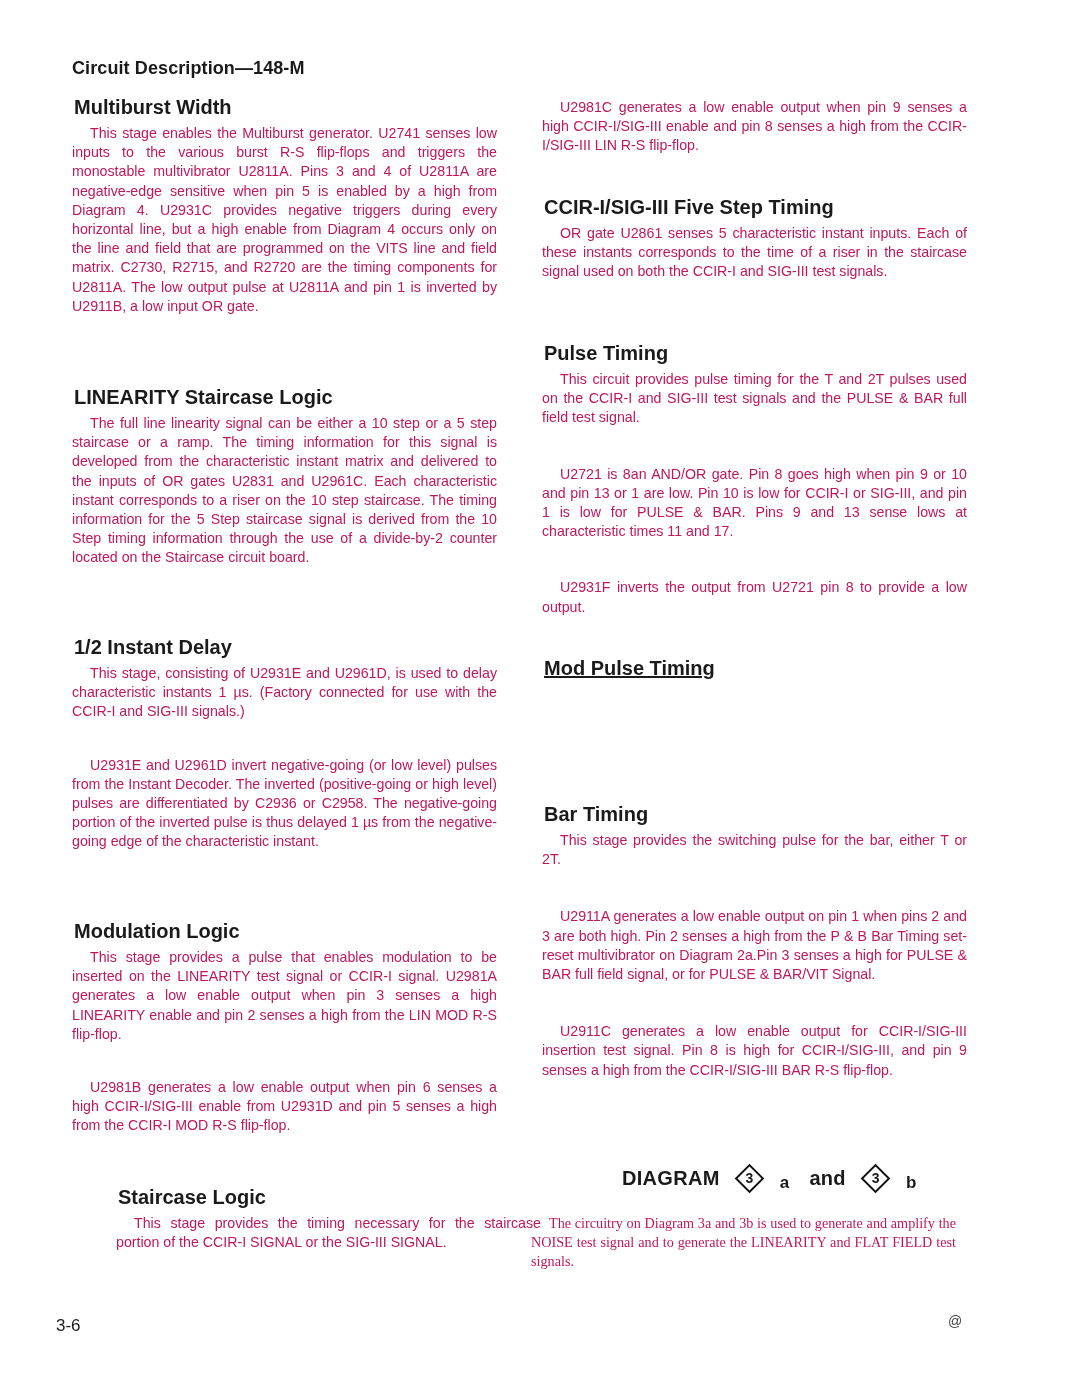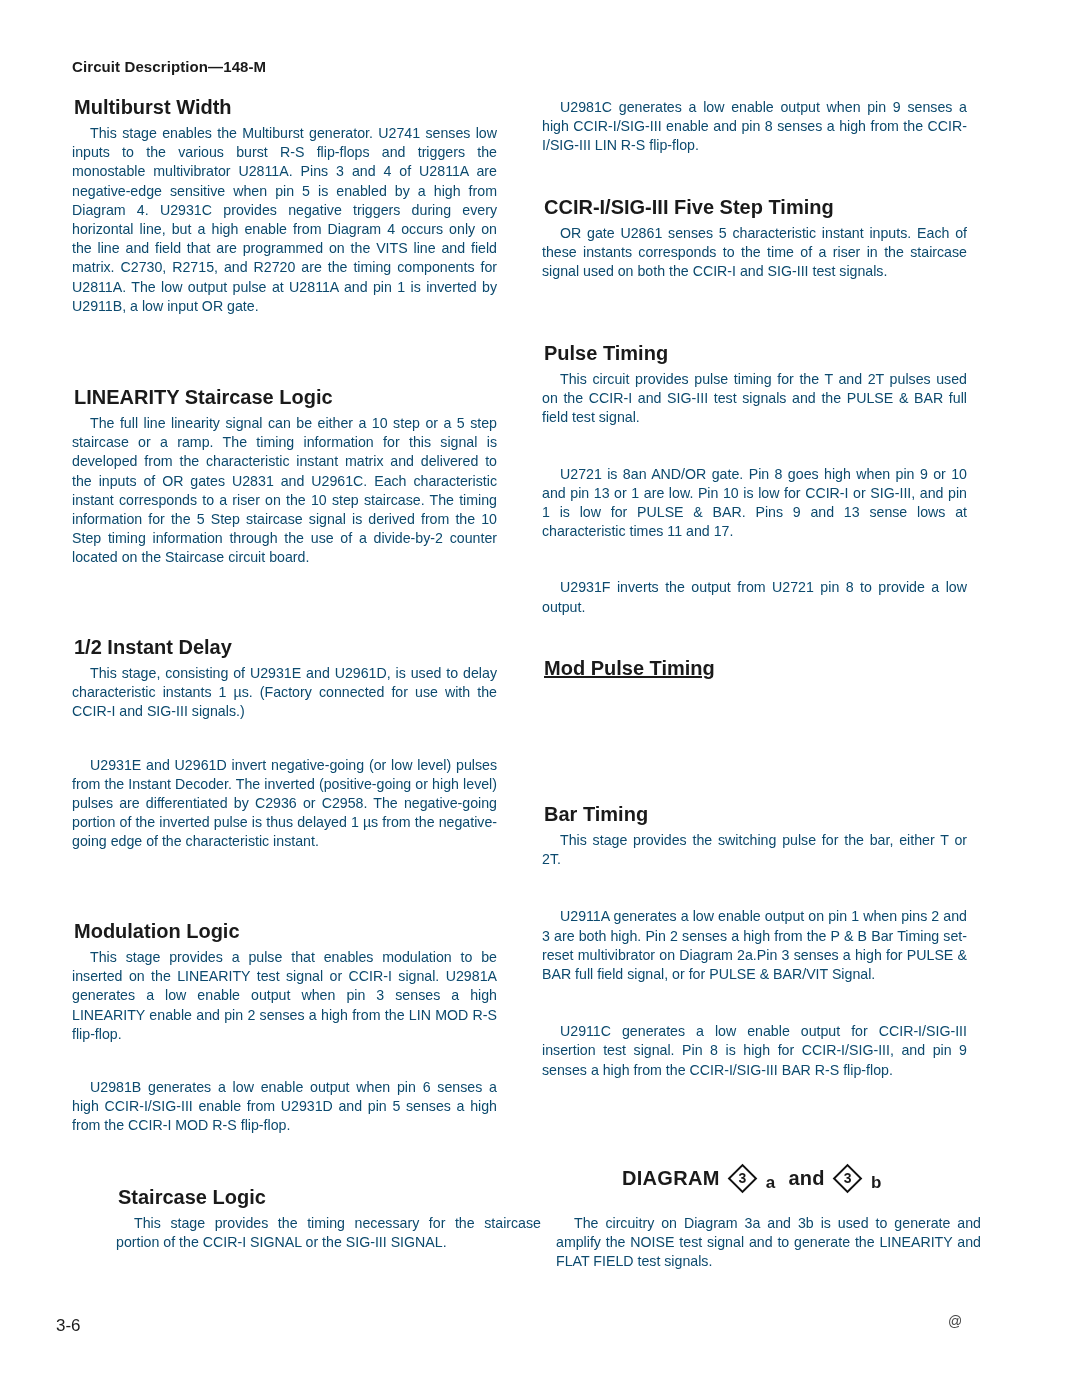--- a/index.html
+++ b/index.html
@@ -1,25 +1,25 @@
 <!DOCTYPE html>
 <html><head>
 <meta charset="utf-8">
 <style>
   html, body { margin: 0; padding: 0; background: #ffffff; }
   body {
     width: 1080px; height: 1397px; position: relative; overflow: hidden;
     font-family: "Liberation Sans", sans-serif; color: #1a1a1a;
   }
-  .runhead { position: absolute; left: 72px; top: 58px; font-weight: bold; font-size: 15px; letter-spacing: 0.1px; }
+  .runhead { position: absolute; left: 72px; top: 58px; font-weight: bold; font-size: 18px; letter-spacing: 0.1px; }
   .sec { position: absolute; width: 425px; }
   h3 { margin: 0 0 5px 2px; font-size: 20px; font-weight: bold; }
-  p { margin: 0; font-size: 14.2px; line-height: 19.2px; text-align: justify; text-indent: 18px; color: #0c4a6e; }
+  p { margin: 0; font-size: 14.2px; line-height: 19.2px; text-align: justify; text-indent: 18px; color: #be185d; }
   .gap { height: 34px; }
-  .diagram-title { position: absolute; left: 622px; top: 1164px; font-weight: bold; font-size: 20px; letter-spacing: 0.3px; display: flex; align-items: center; gap: 9px; }
+  .diagram-title { position: absolute; left: 622px; top: 1164px; font-weight: bold; font-size: 20px; letter-spacing: 0.3px; display: flex; align-items: center; gap: 16px; }
   .diamond { width: 28px; height: 28px; display: inline-flex; align-items: center; justify-content: center; position: relative; }
   .diamond::before { content: ""; position: absolute; width: 17px; height: 17px; border: 2px solid #111; transform: rotate(45deg); }
   .diamond span { position: relative; font-size: 14px; }
   .sub { font-size: 17px; position: relative; top: 5px; margin-right: 4px; }
   .pagenum { position: absolute; left: 56px; top: 1316px; font-size: 17px; }
   .mark { position: absolute; left: 948px; top: 1313px; font-size: 14px; color: #444; }
 </style>
 </head>
 <body>
 
@@ -91,18 +91,18 @@
       <span>3</span>
     </span>
   <span class="sub">a</span>
   <span>and</span>
   <span class="diamond">
       <span>3</span>
     </span>
   <span class="sub">b</span>
 </div>
 
-<div class="sec" style="left:556px; top:1214px;">
+<div class="sec" style="left:531px; top:1214px;font-family:Liberation Serif, serif;">
   <p>The circuitry on Diagram 3a and 3b is used to generate and amplify the NOISE test signal and to generate the LINEARITY and FLAT FIELD test signals.</p>
 </div>
 
 <div class="pagenum">3-6</div>
 <div class="mark">@</div>
 
 </body></html>

